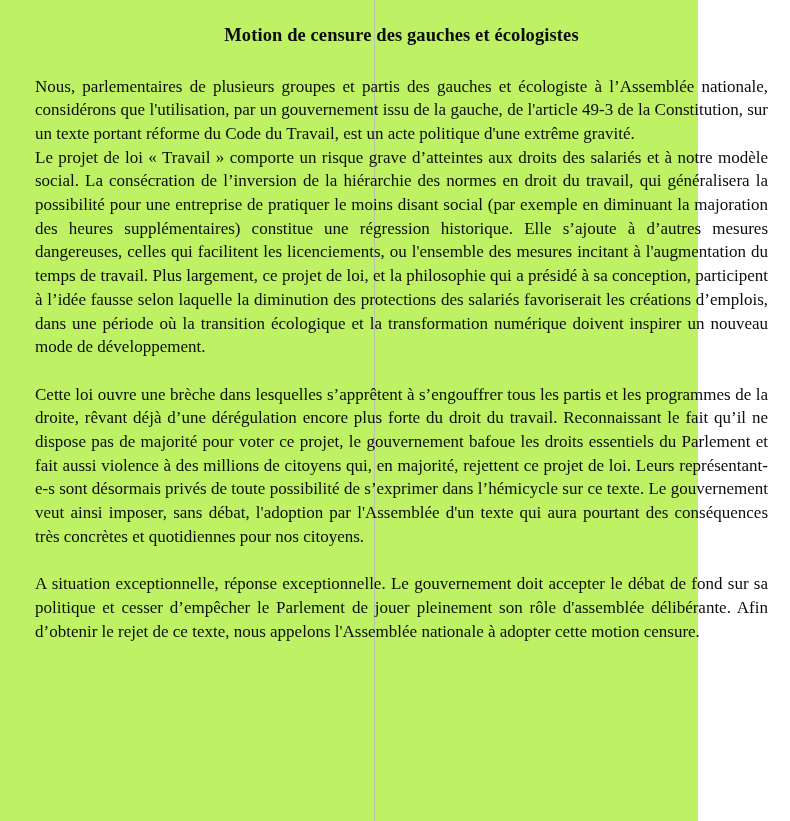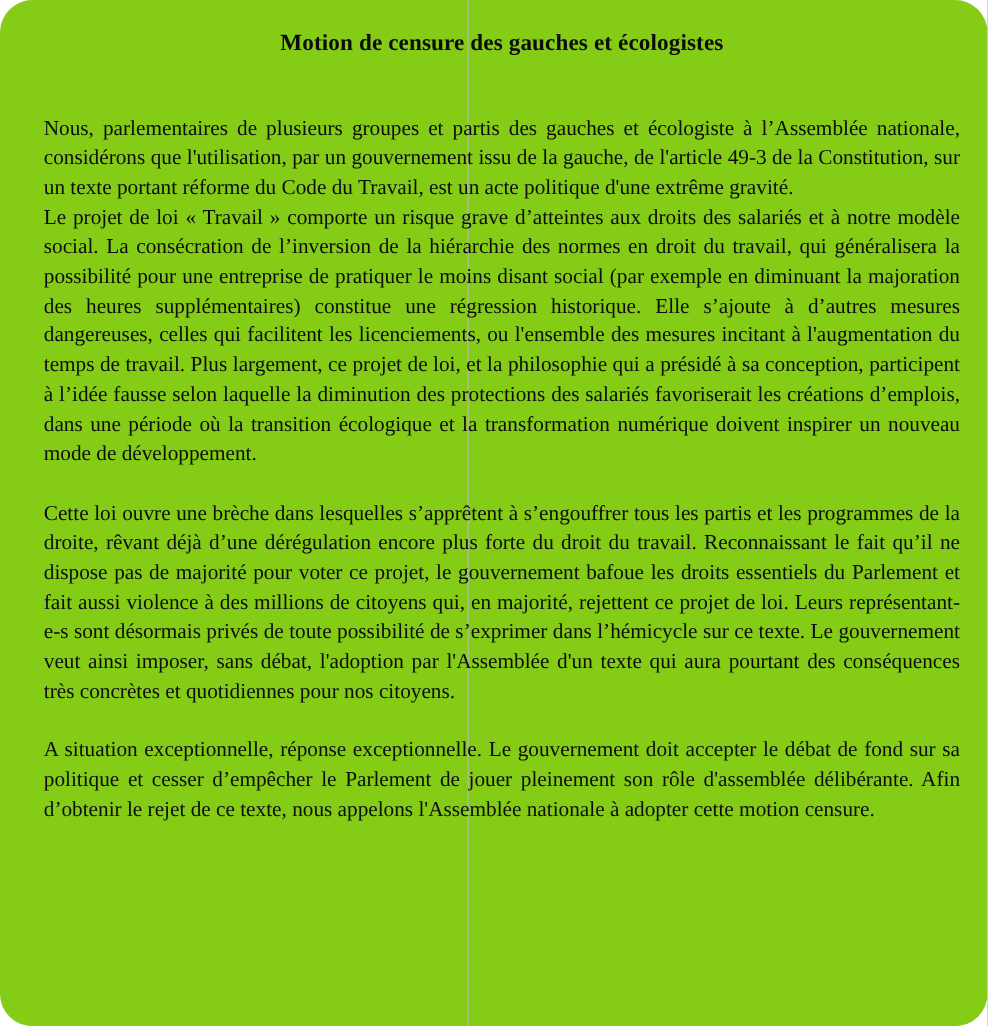--- a/index.html
+++ b/index.html
@@ -10,24 +10,23 @@
     width: 790px;
     height: 821px;
     background: #ffffff;
     font-family: "Liberation Serif", "DejaVu Serif", serif;
     color: #0c0c0c;
     overflow: hidden;
   }
 
   #page {
     position: relative;
-    width: 790px;
+    width: 698px;
     height: 821px;
-    background: #84cc16;
-    border-radius: 26px;
+    background: #bef264;
   }
 
   
   .fold-line {
     position: absolute;
     top: 0;
     left: 374px;
     width: 1px;
     height: 821px;
     background: #b9b9b9;
@@ -53,21 +52,21 @@
   }
   .doc-title .line {
     display: block;
     white-space: nowrap;
   }
   .doc-title .line2 {
     letter-spacing: -0.05px;
   }
 
   .body-block {
-    margin-top: 42px;
+    margin-top: 26px;
   }
 
   p.para {
     margin: 0;
     text-align: justify;
     text-justify: inter-word;
     font-size: 17px;
     line-height: 23.7px;
     hyphens: none;
     -webkit-hyphens: none;

